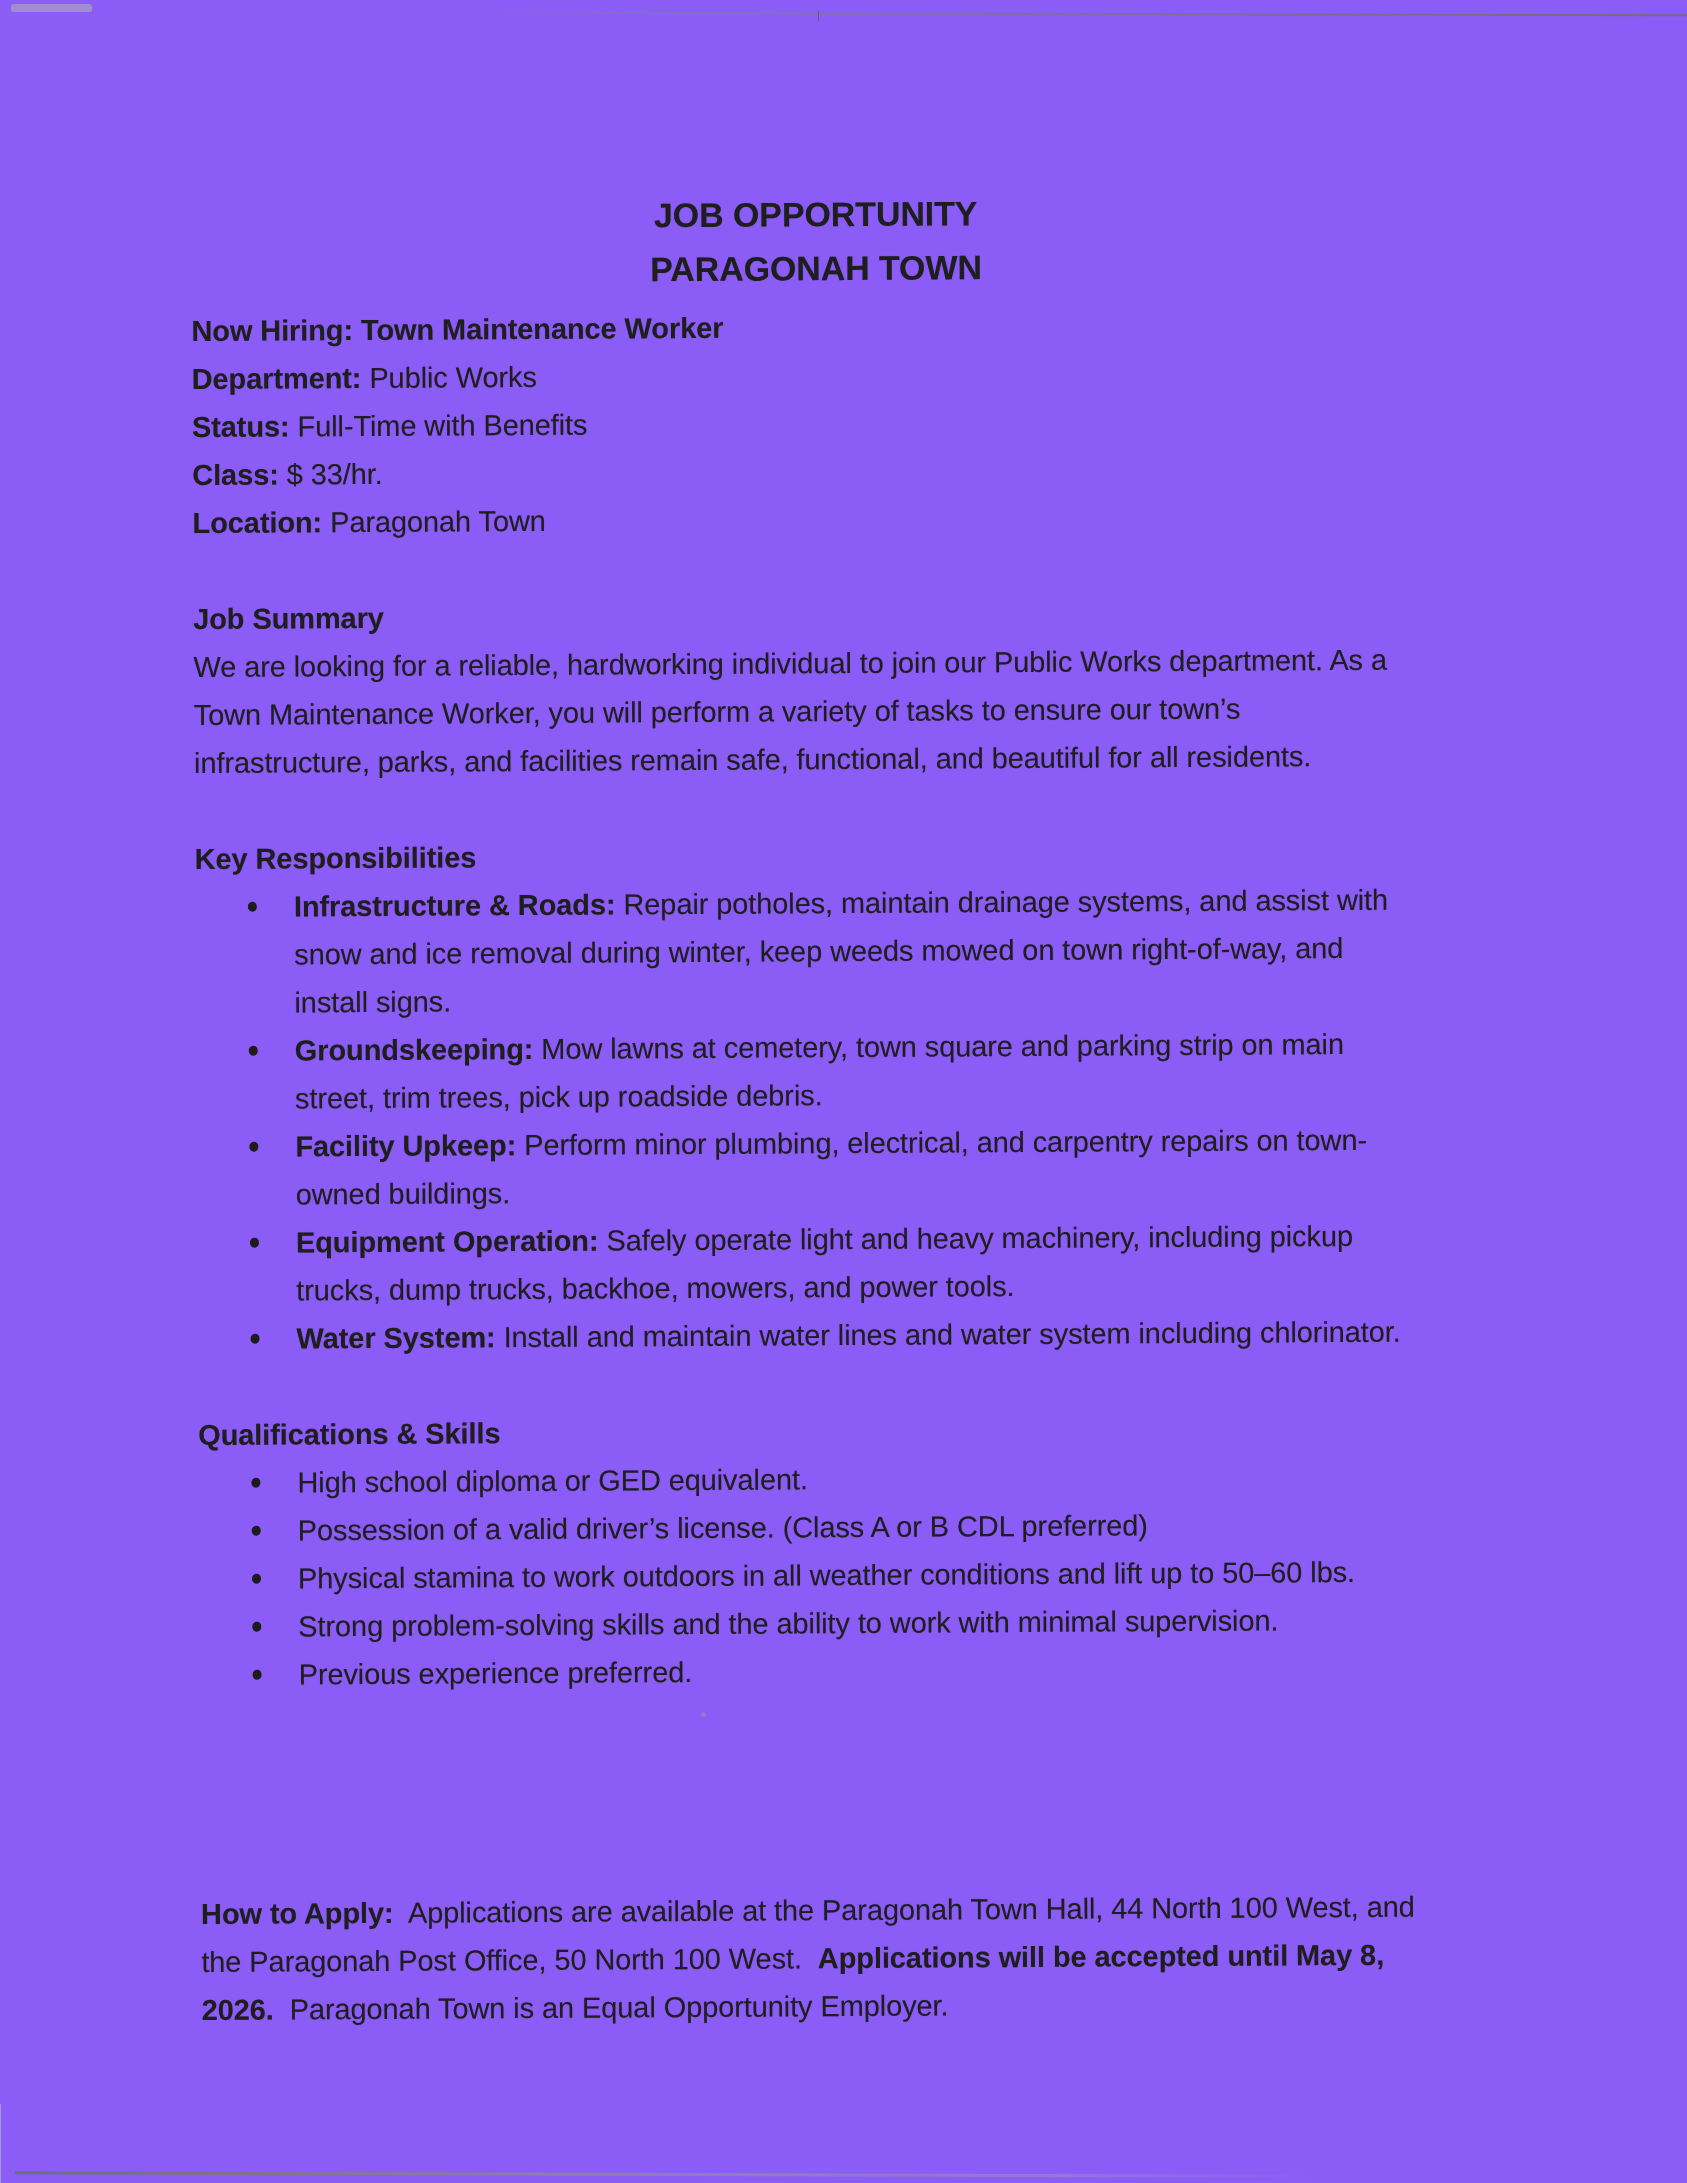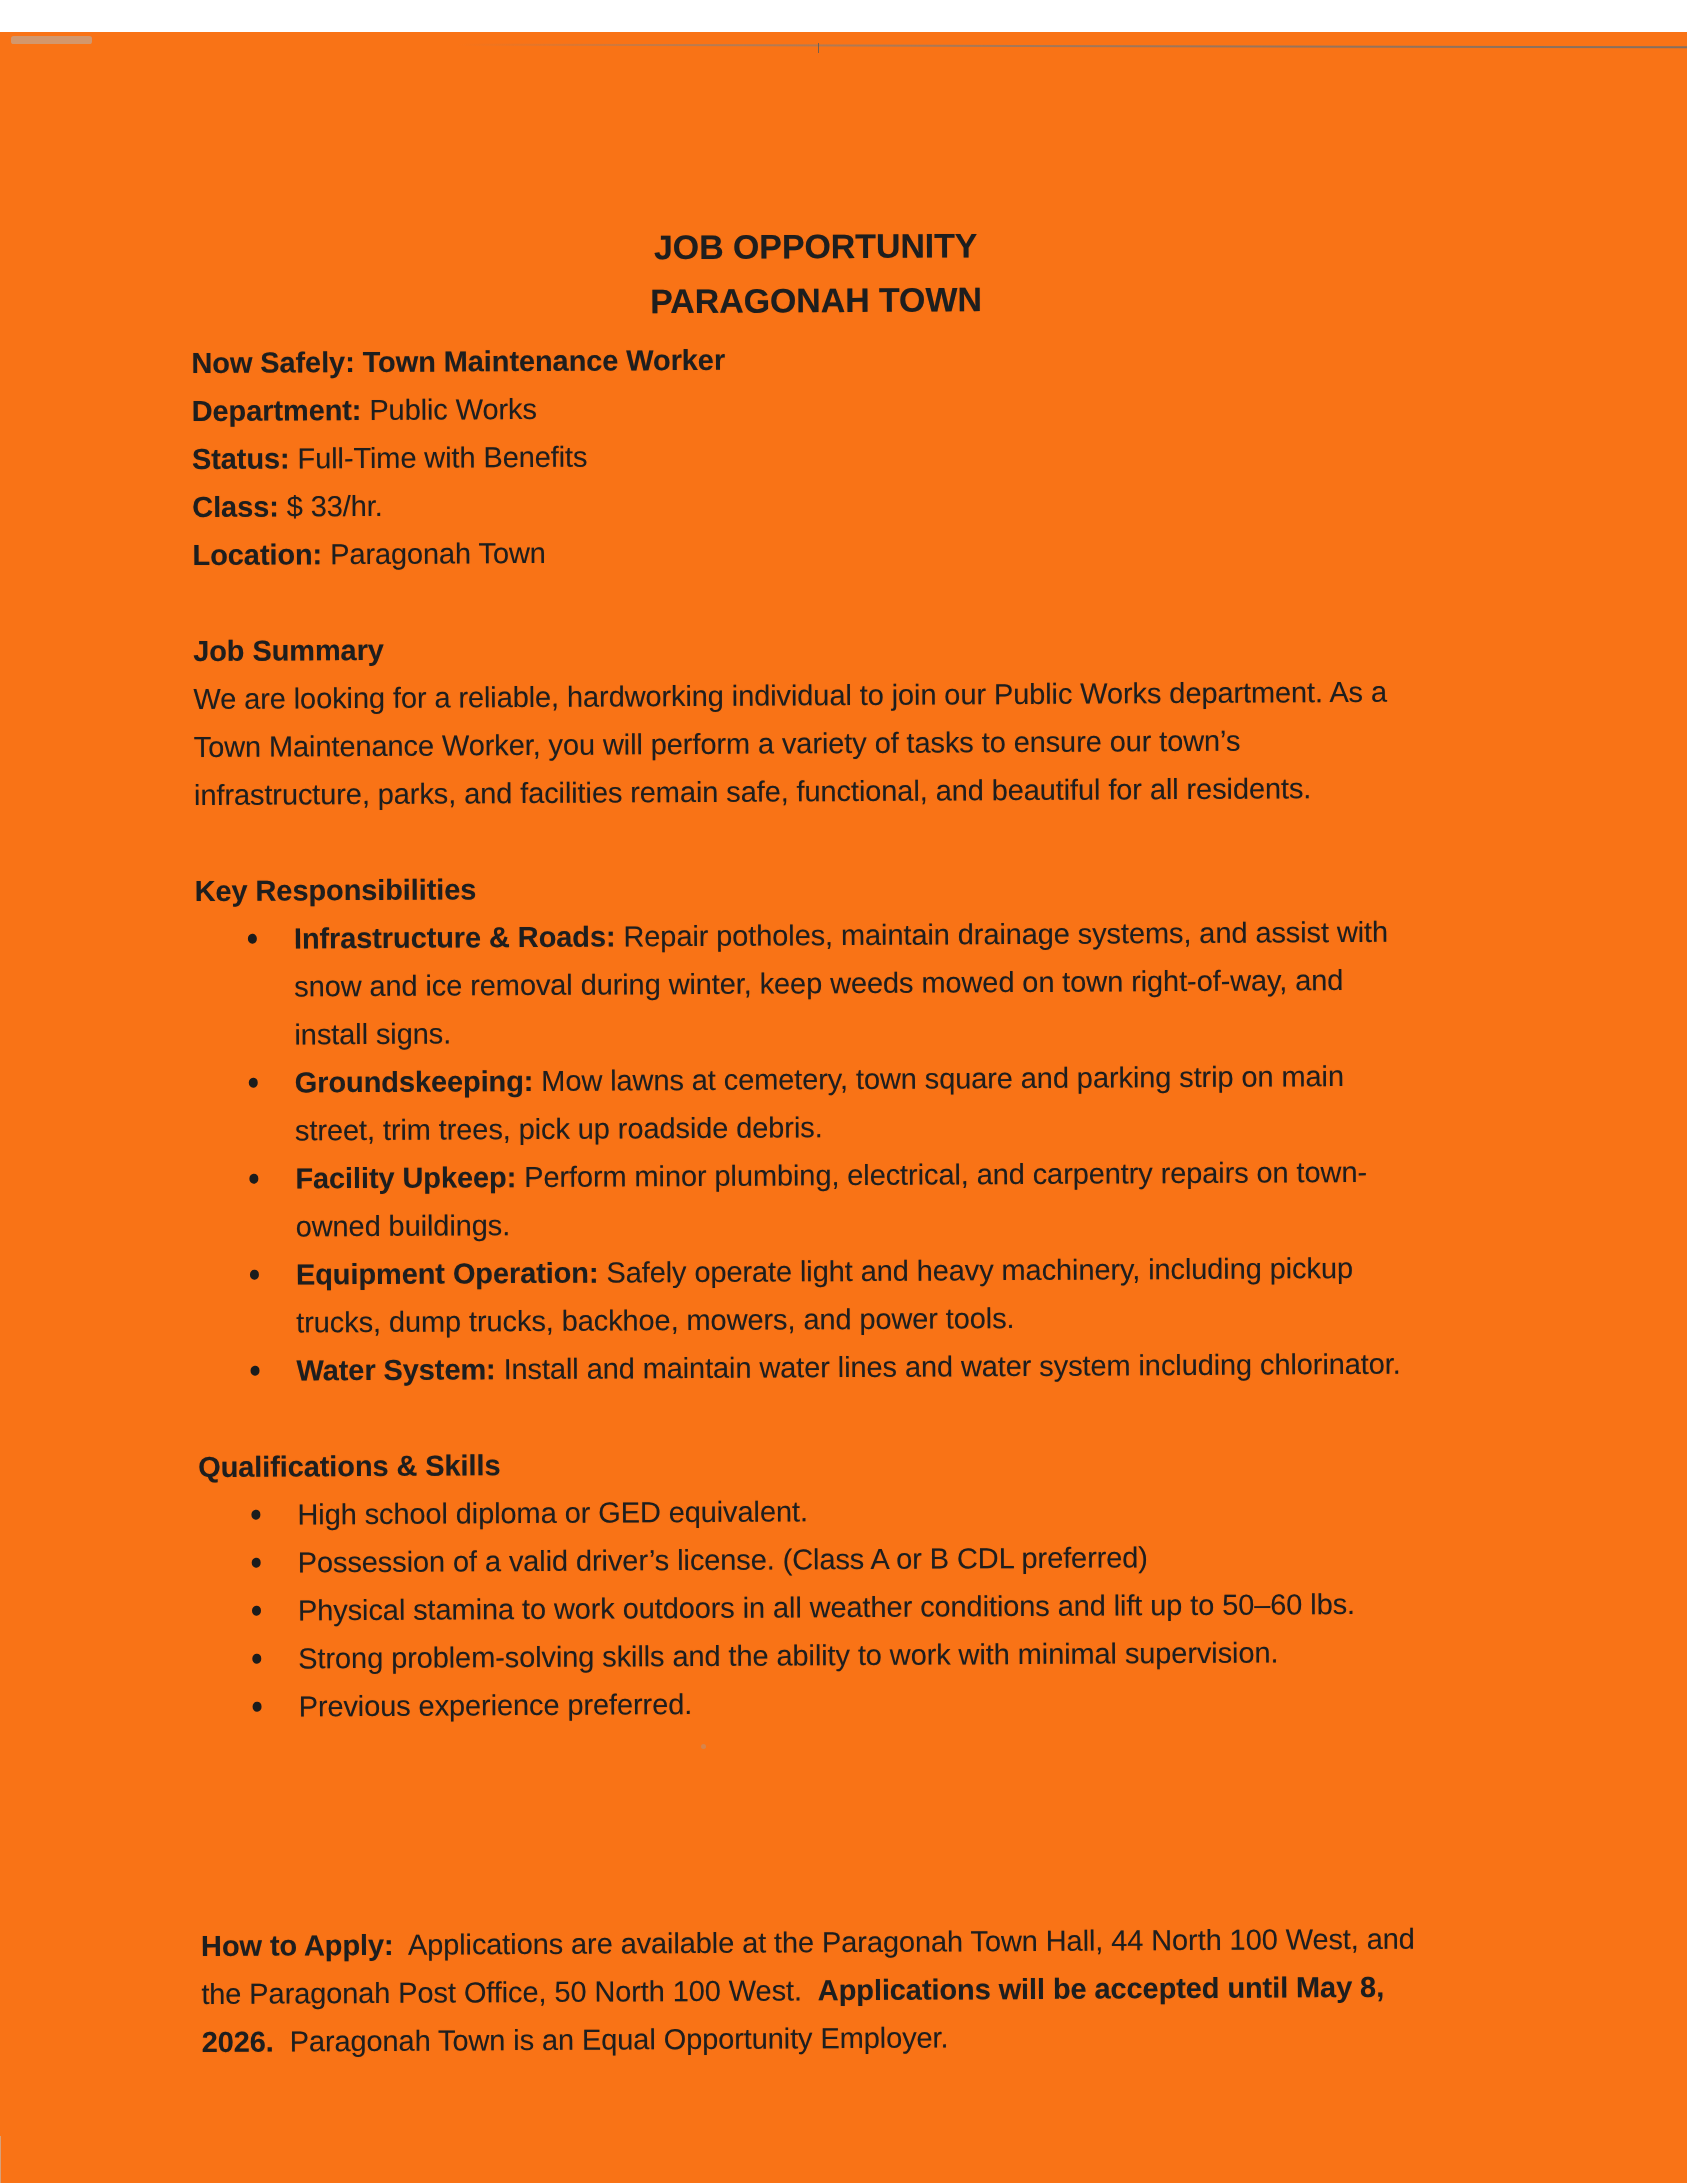--- a/index.html
+++ b/index.html
@@ -11,22 +11,21 @@
     width: 1687px;
     height: 2183px;
     position: relative;
     overflow: hidden;
     font-family: "Liberation Sans", sans-serif;
     color: #1e1e1e;
   }
   .page {
     position: absolute;
     inset: 0;
-    background: #f97316;
-    margin-top: 32px;
+    background: #8b5cf6;
   }
   
   .artifact { position: absolute; pointer-events: none; }
   .top-scan-line {
     left: 457px; top: 13.2px; width: 1234px; height: 2px;
     background: linear-gradient(to right, rgba(140,140,140,0), rgba(130,130,130,0.55) 20%, rgba(110,110,110,0.85));
     transform: rotate(0.12deg);
   }
   .top-scan-tick {
     left: 818px; top: 10.6px; width: 1.3px; height: 10.6px;
@@ -108,21 +107,21 @@
   <div class="artifact mid-speck"></div>
 
   <div class="content">
 
     <div class="title">
       <div>JOB OPPORTUNITY</div>
       <div>PARAGONAH TOWN</div>
     </div>
 
     <div class="fields">
-      <div class="field"><span class="b">Now Safely:</span><span class="b"> Town Maintenance Worker</span></div>
+      <div class="field"><span class="b">Now Hiring:</span><span class="b"> Town Maintenance Worker</span></div>
       <div class="field"><span class="b">Department:</span><span> Public Works</span></div>
       <div class="field"><span class="b">Status:</span><span> Full-Time with Benefits</span></div>
       <div class="field"><span class="b">Class:</span><span> $ 33/hr.</span></div>
       <div class="field"><span class="b">Location:</span><span> Paragonah Town</span></div>
     </div>
 
     <div class="section">
       <div class="h">Job Summary</div>
       <div class="p">We are looking for a reliable, hardworking individual to join our Public Works department. As a
 Town Maintenance Worker, you will perform a variety of tasks to ensure our town’s

